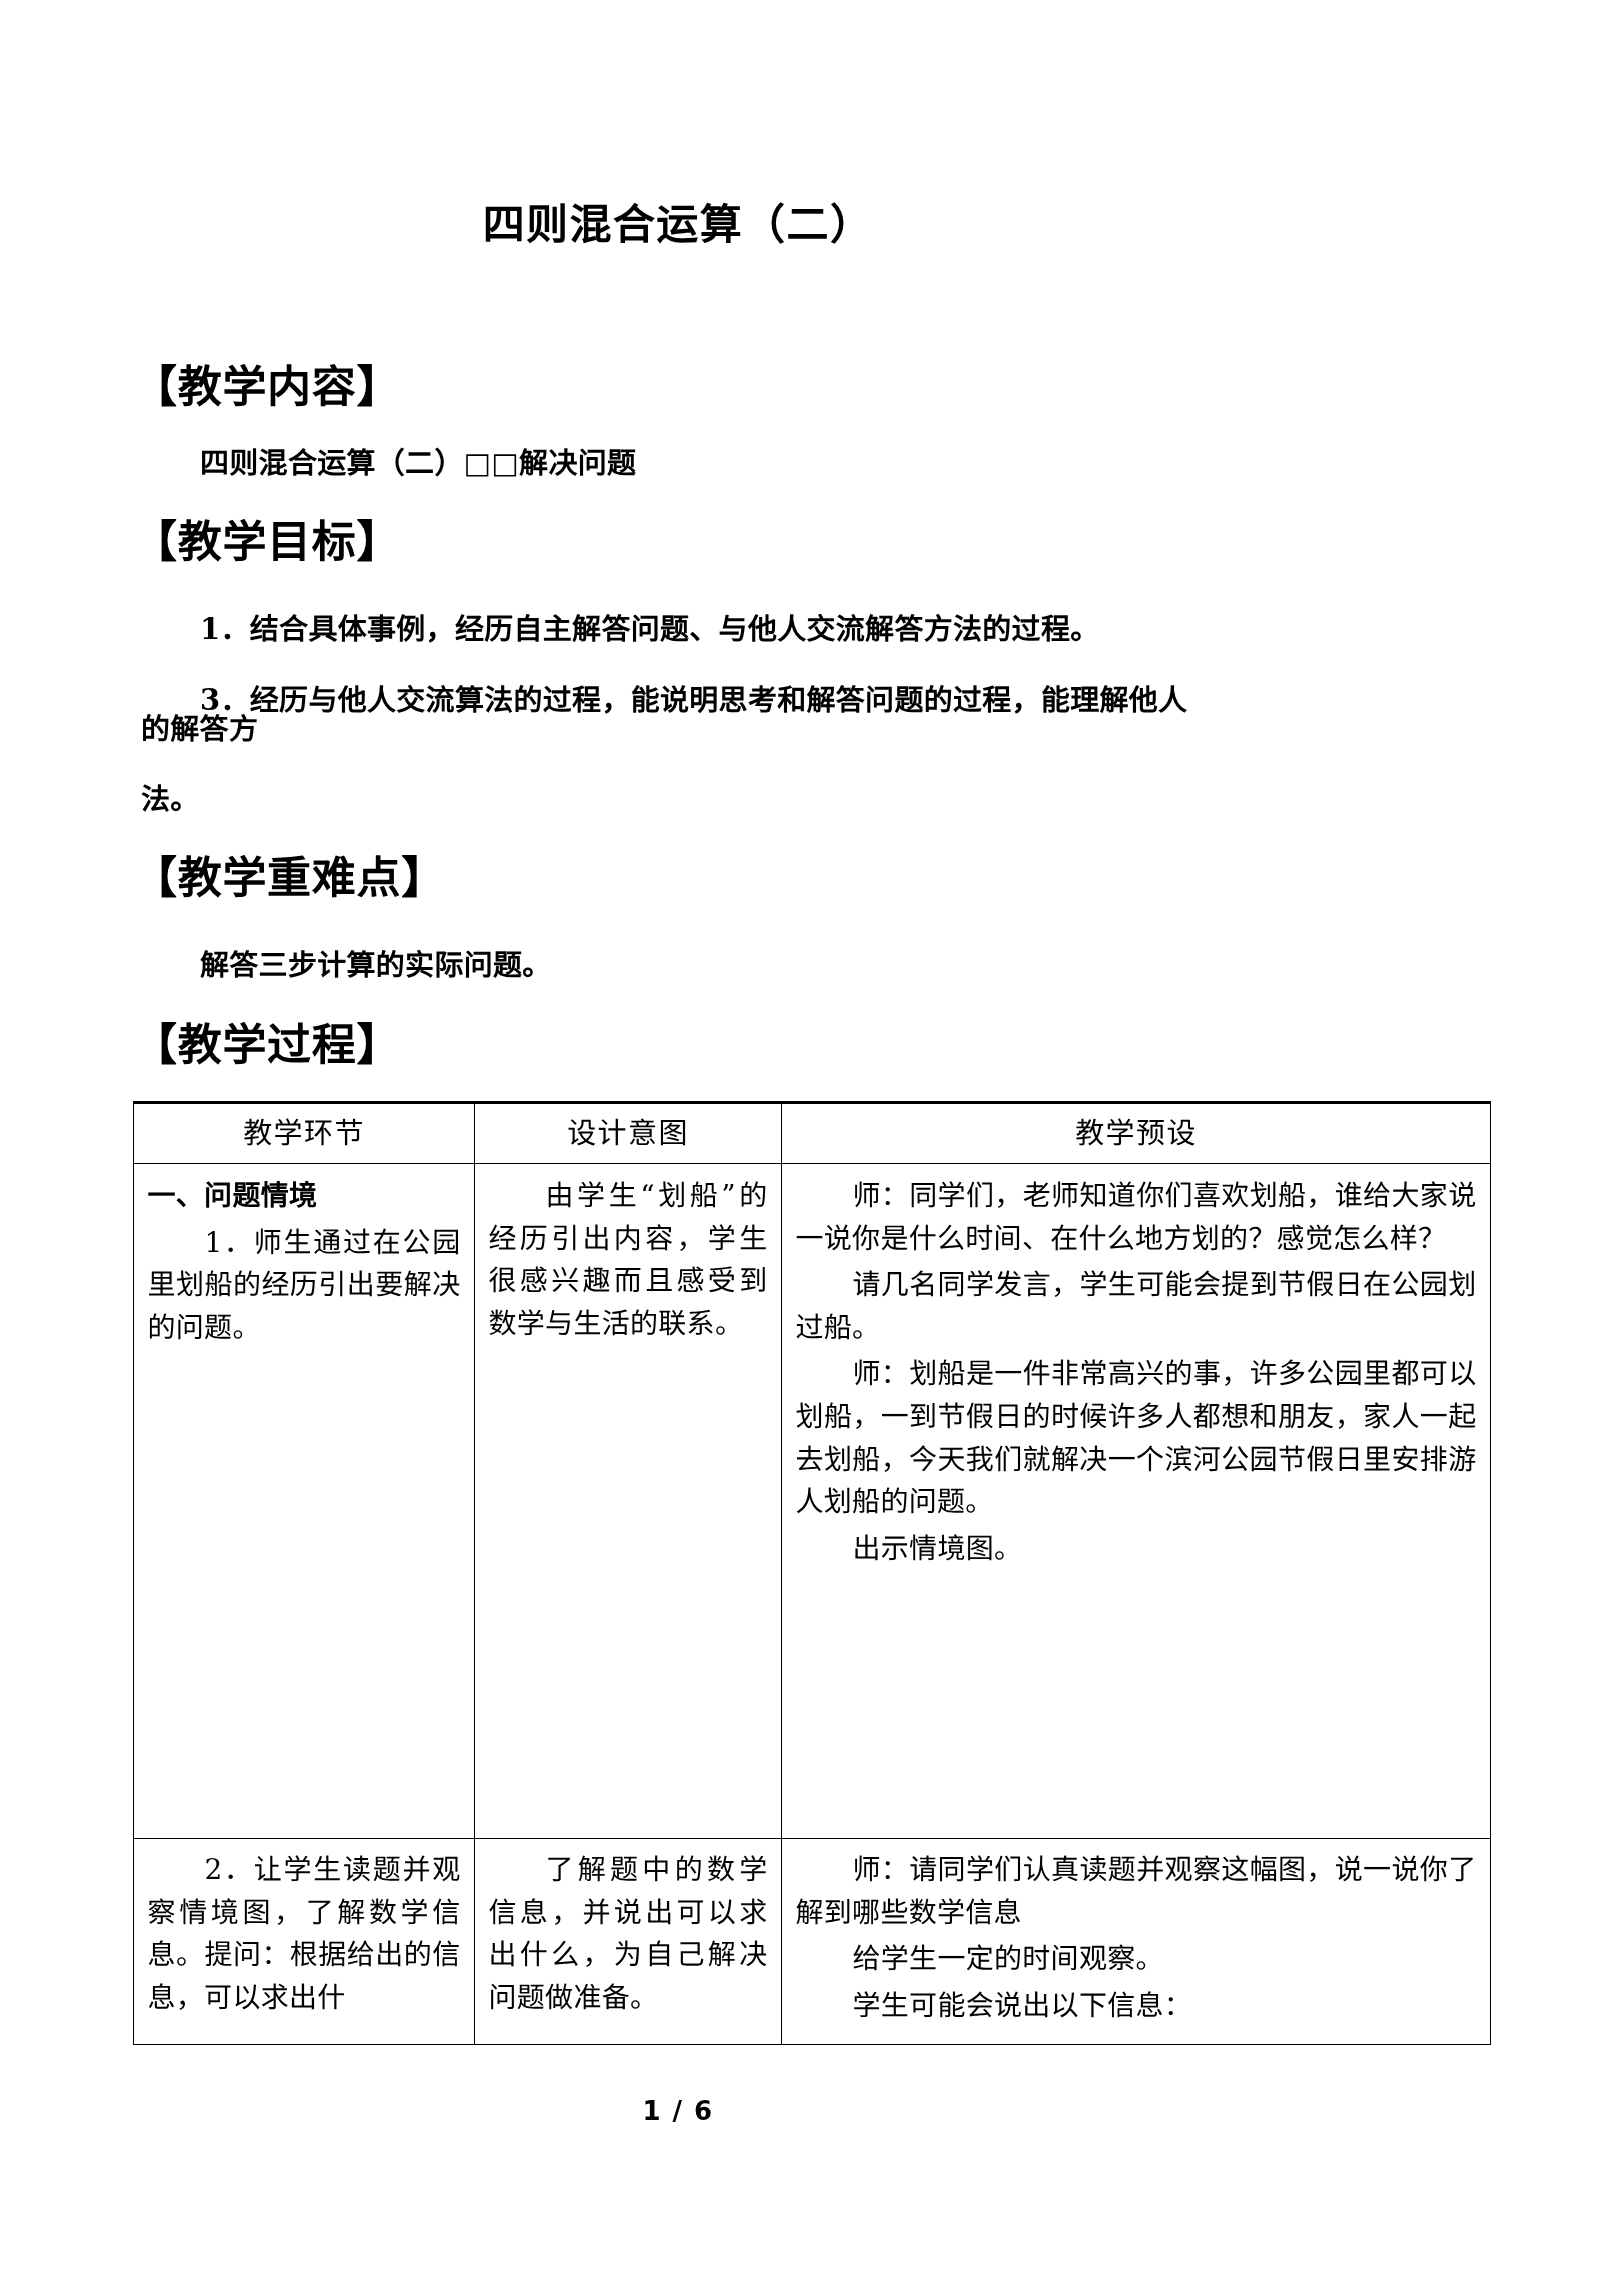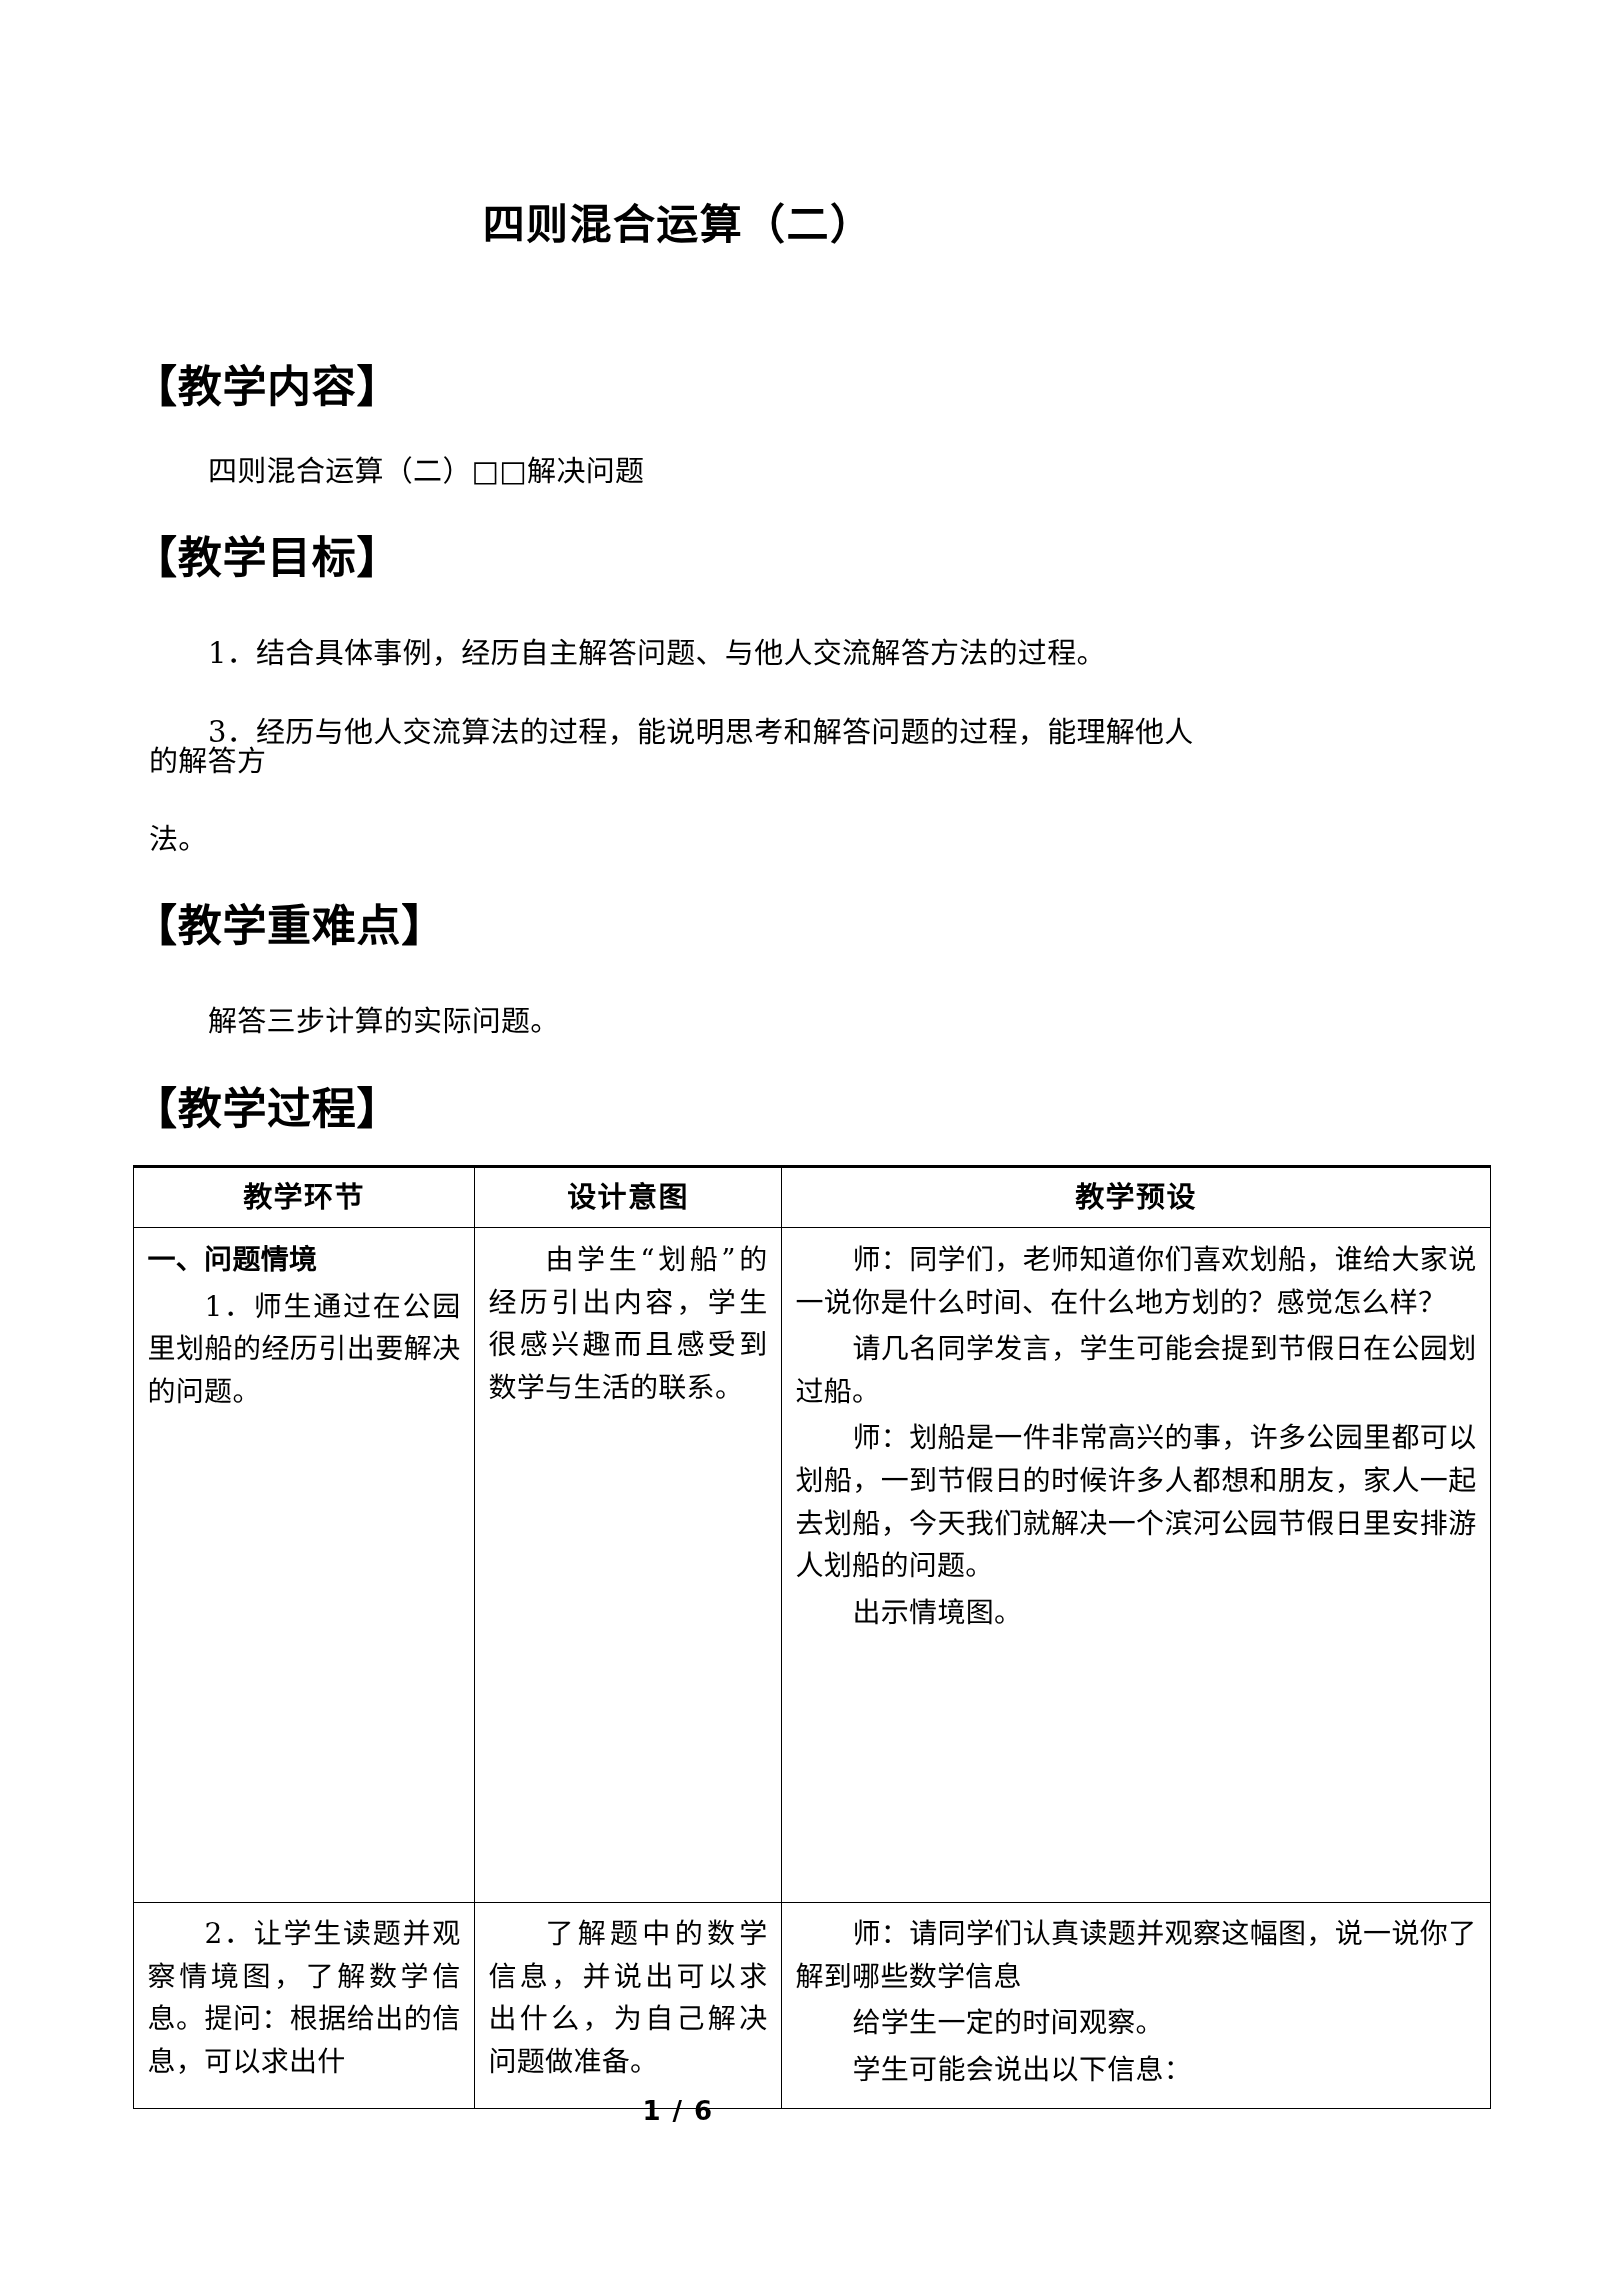--- a/index.html
+++ b/index.html
@@ -47,22 +47,23 @@
   }
   .sec-content-head { padding-top: 112px; }
   .sec-goal-head    { padding-top: 30px; }
   .sec-focus-head   { padding-top: 30px; }
   .sec-process-head { padding-top: 31px; }
 
   
   .body-line {
     font-size: 29px;
     line-height: 1.0;
-    margin: 16px;
+    margin: 8px;
     letter-spacing: 0.3px;
+    font-weight: bold;
   }
   .indent2 { text-indent: 59px; }
 
   .p-content { padding-top: 27px; }
   .p-goal1 { padding-top: 38px; }
   .p-goal2 { padding-top: 34px; }
   .p-goal3 { padding-top: 34px; }
   .p-goal3-cont { padding-top: 33px; text-indent: 0; }
   .p-focus { padding-top: 38px; }
 
@@ -75,21 +76,21 @@
   }
   .process-table td, .process-table th {
     border: 1.4px solid #000000;
     vertical-align: top;
     padding: 0;
   }
   .process-table thead th {
     border-top: 3.4px solid #000;
     border-bottom: 1.4px solid #000;
     text-align: center;
-    font-weight: bold;
+    font-weight: normal;
     font-size: 29px;
     height: 59px;
     line-height: 59px;
     letter-spacing: 1.4px;
     vertical-align: middle;
   }
   .col-a { width: 341px; }
   .col-b { width: 307px; }
   .col-c { width: 709px; }
 

